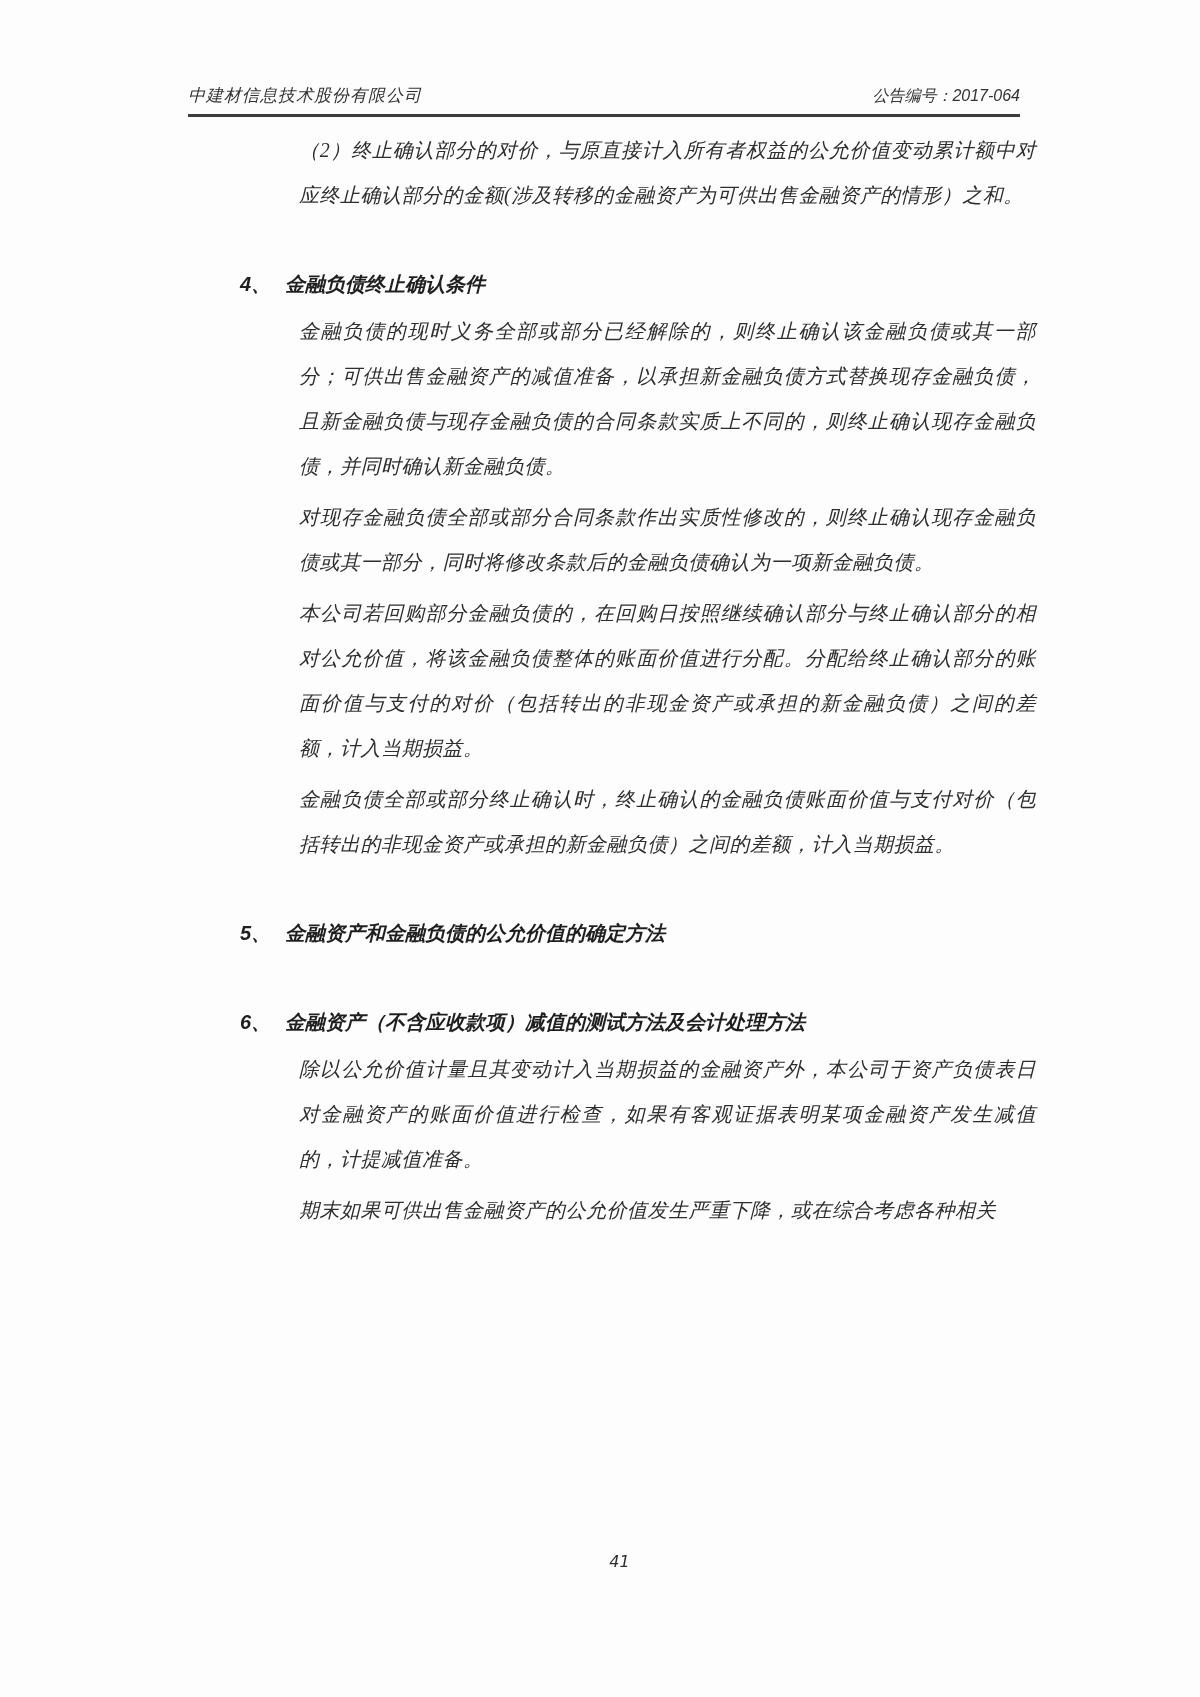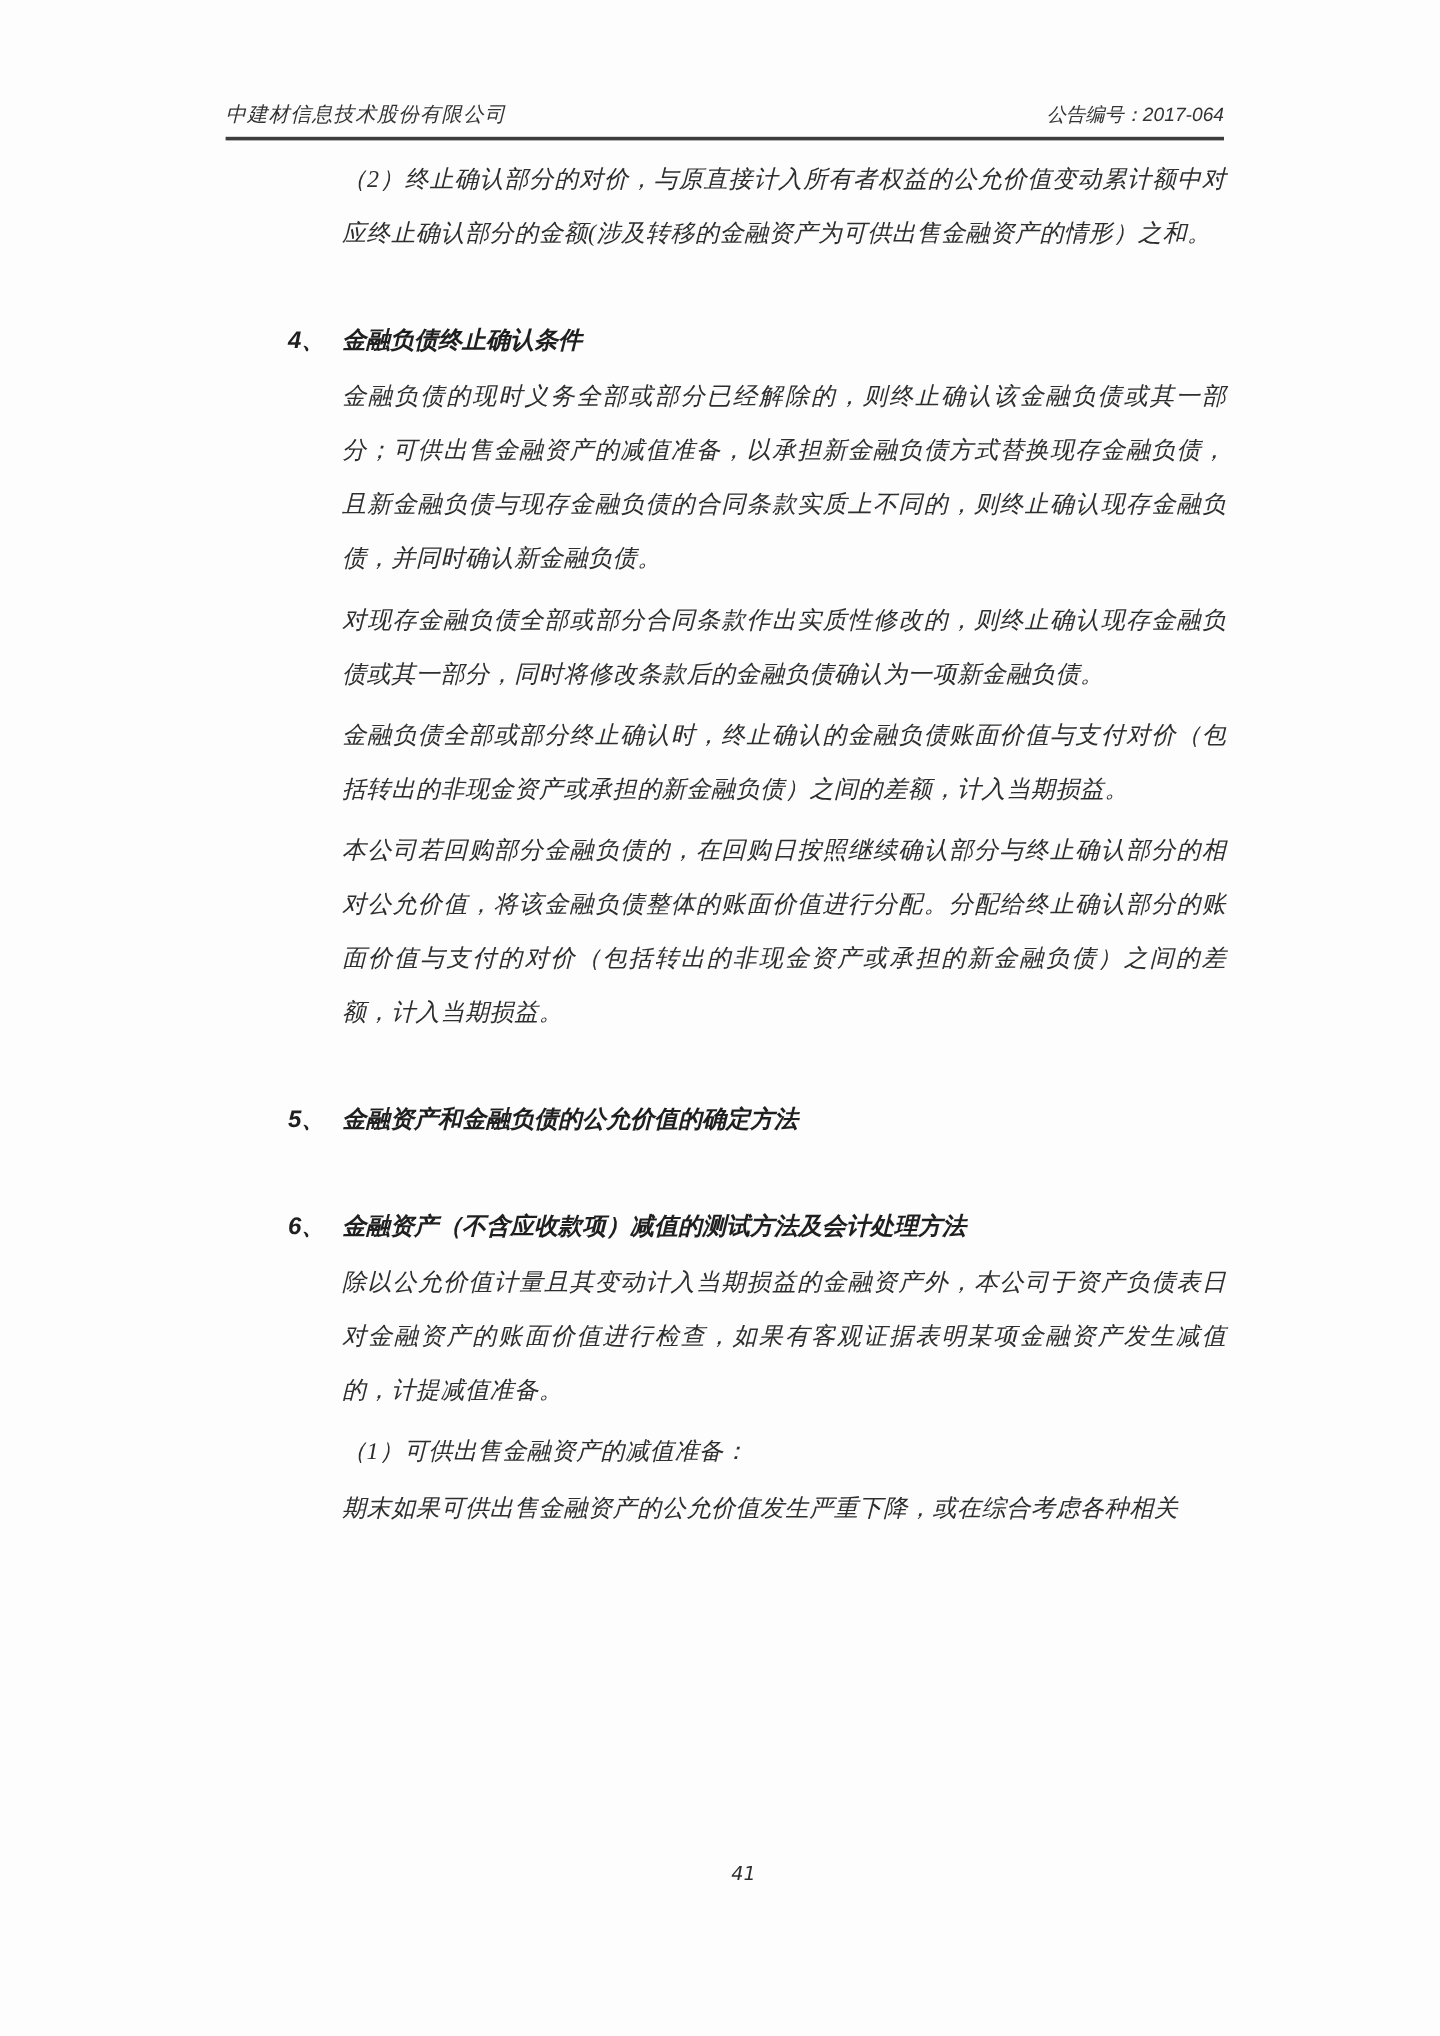--- a/index.html
+++ b/index.html
@@ -42,21 +42,21 @@
     margin-top: 20px;
   }
   
   .content {
     position: absolute;
     top: 128px;
     left: 240px;
     width: 782px;
   }
   .para {
-    margin-left: 45px;
+    margin-left: 59px;
     width: 737px;
     font-size: 20px;
     line-height: 45px;
     text-align: justify;
     text-justify: inter-ideograph;
     letter-spacing: 0.5px;
     color: #2e2e2e;
     margin-bottom: 6px;
   }
   .section-heading {
@@ -105,34 +105,33 @@
   <div class="content">
 
     <p class="para">（2）终止确认部分的对价，与原直接计入所有者权益的公允价值变动累计额中对应终止确认部分的金额(涉及转移的金融资产为可供出售金融资产的情形）之和。</p>
 
     <div class="section-heading">
       <span class="sec-num">4、</span>
       <span class="sec-title">金融负债终止确认条件</span>
     </div>
     <p class="para">金融负债的现时义务全部或部分已经解除的，则终止确认该金融负债或其一部分；可供出售金融资产的减值准备，以承担新金融负债方式替换现存金融负债，且新金融负债与现存金融负债的合同条款实质上不同的，则终止确认现存金融负债，并同时确认新金融负债。</p>
     <p class="para">对现存金融负债全部或部分合同条款作出实质性修改的，则终止确认现存金融负债或其一部分，同时将修改条款后的金融负债确认为一项新金融负债。</p>
+    <p class="para">本公司若回购部分金融负债的，在回购日按照继续确认部分与终止确认部分的相对公允价值，将该金融负债整体的账面价值进行分配。分配给终止确认部分的账面价值与支付的对价（包括转出的非现金资产或承担的新金融负债）之间的差额，计入当期损益。</p>
     <p class="para">金融负债全部或部分终止确认时，终止确认的金融负债账面价值与支付对价（包括转出的非现金资产或承担的新金融负债）之间的差额，计入当期损益。</p>
-    <p class="para">本公司若回购部分金融负债的，在回购日按照继续确认部分与终止确认部分的相对公允价值，将该金融负债整体的账面价值进行分配。分配给终止确认部分的账面价值与支付的对价（包括转出的非现金资产或承担的新金融负债）之间的差额，计入当期损益。</p>
 
     <div class="section-heading">
       <span class="sec-num">5、</span>
       <span class="sec-title">金融资产和金融负债的公允价值的确定方法</span>
     </div>
 
     <div class="section-heading">
       <span class="sec-num">6、</span>
       <span class="sec-title">金融资产（不含应收款项）减值的测试方法及会计处理方法</span>
     </div>
     <p class="para">除以公允价值计量且其变动计入当期损益的金融资产外，本公司于资产负债表日对金融资产的账面价值进行检查，如果有客观证据表明某项金融资产发生减值的，计提减值准备。</p>
-    <p class="para sub-item">（1）可供出售金融资产的减值准备：</p>
     <p class="para">期末如果可供出售金融资产的公允价值发生严重下降，或在综合考虑各种相关</p>
 
   </div>
 
   <div class="footer">
     <span class="page-num">41</span>
   </div>
 
 </div>
 

